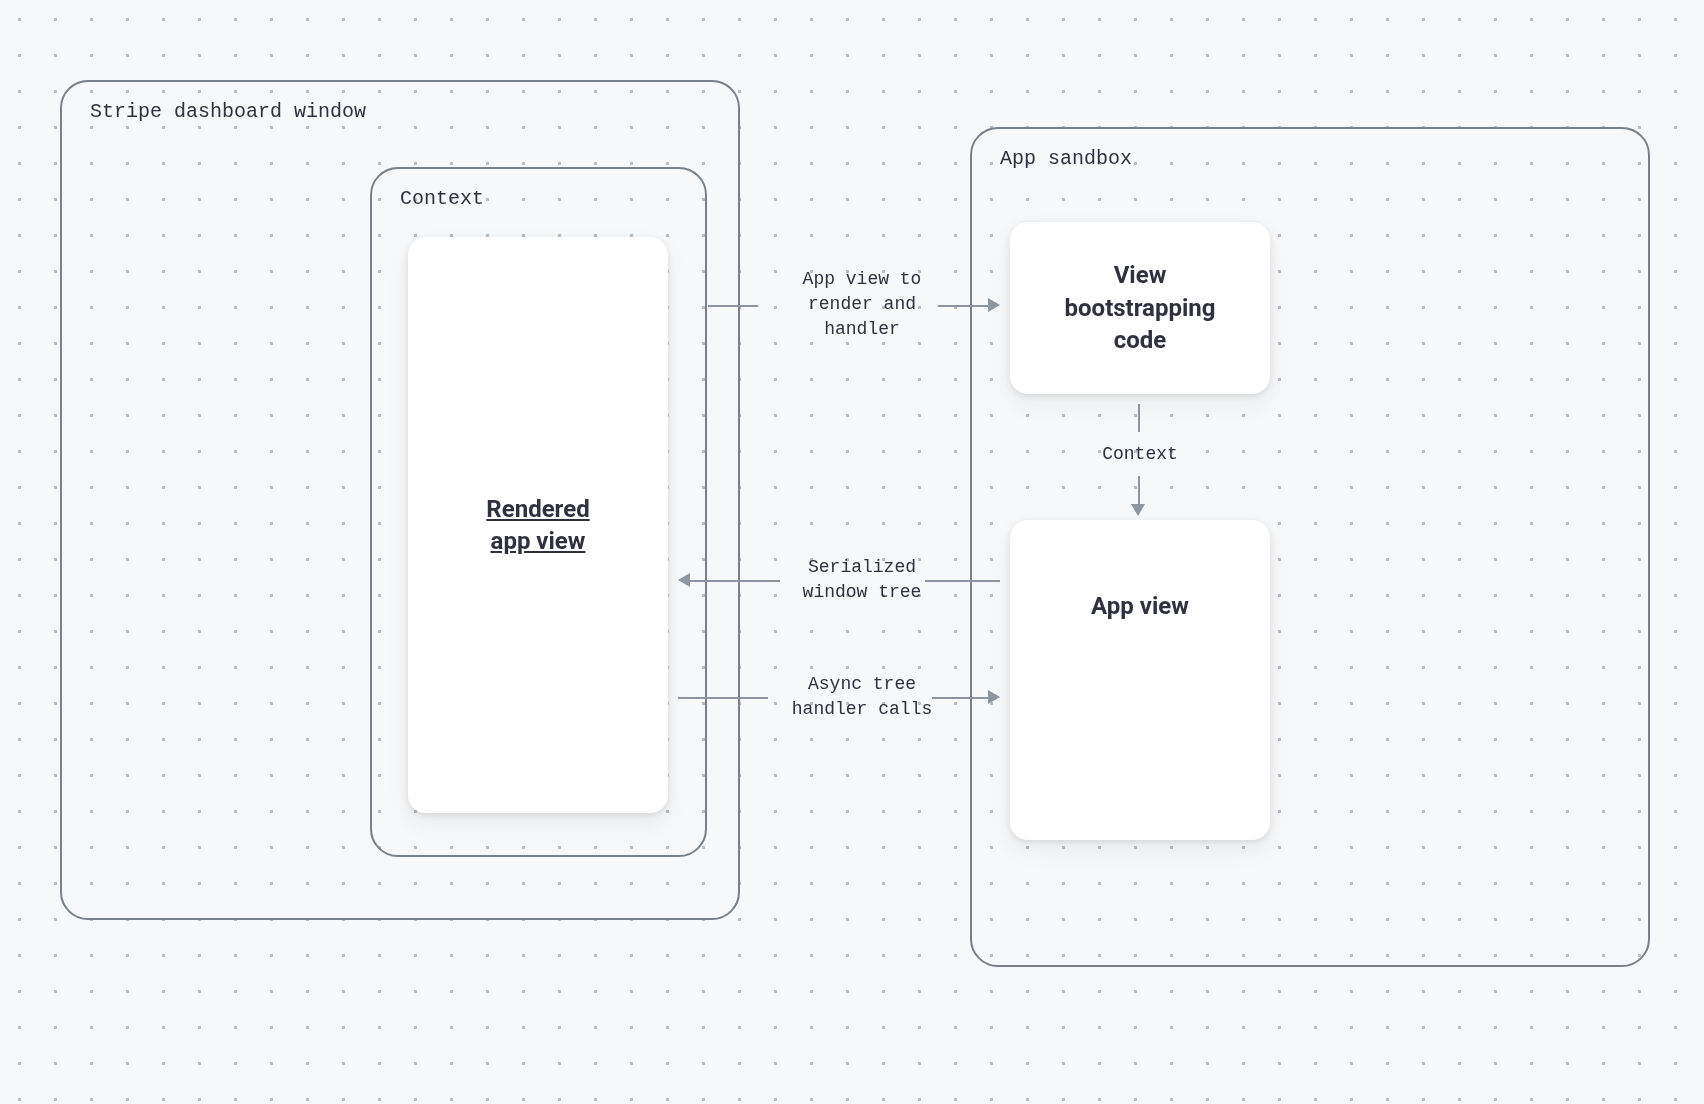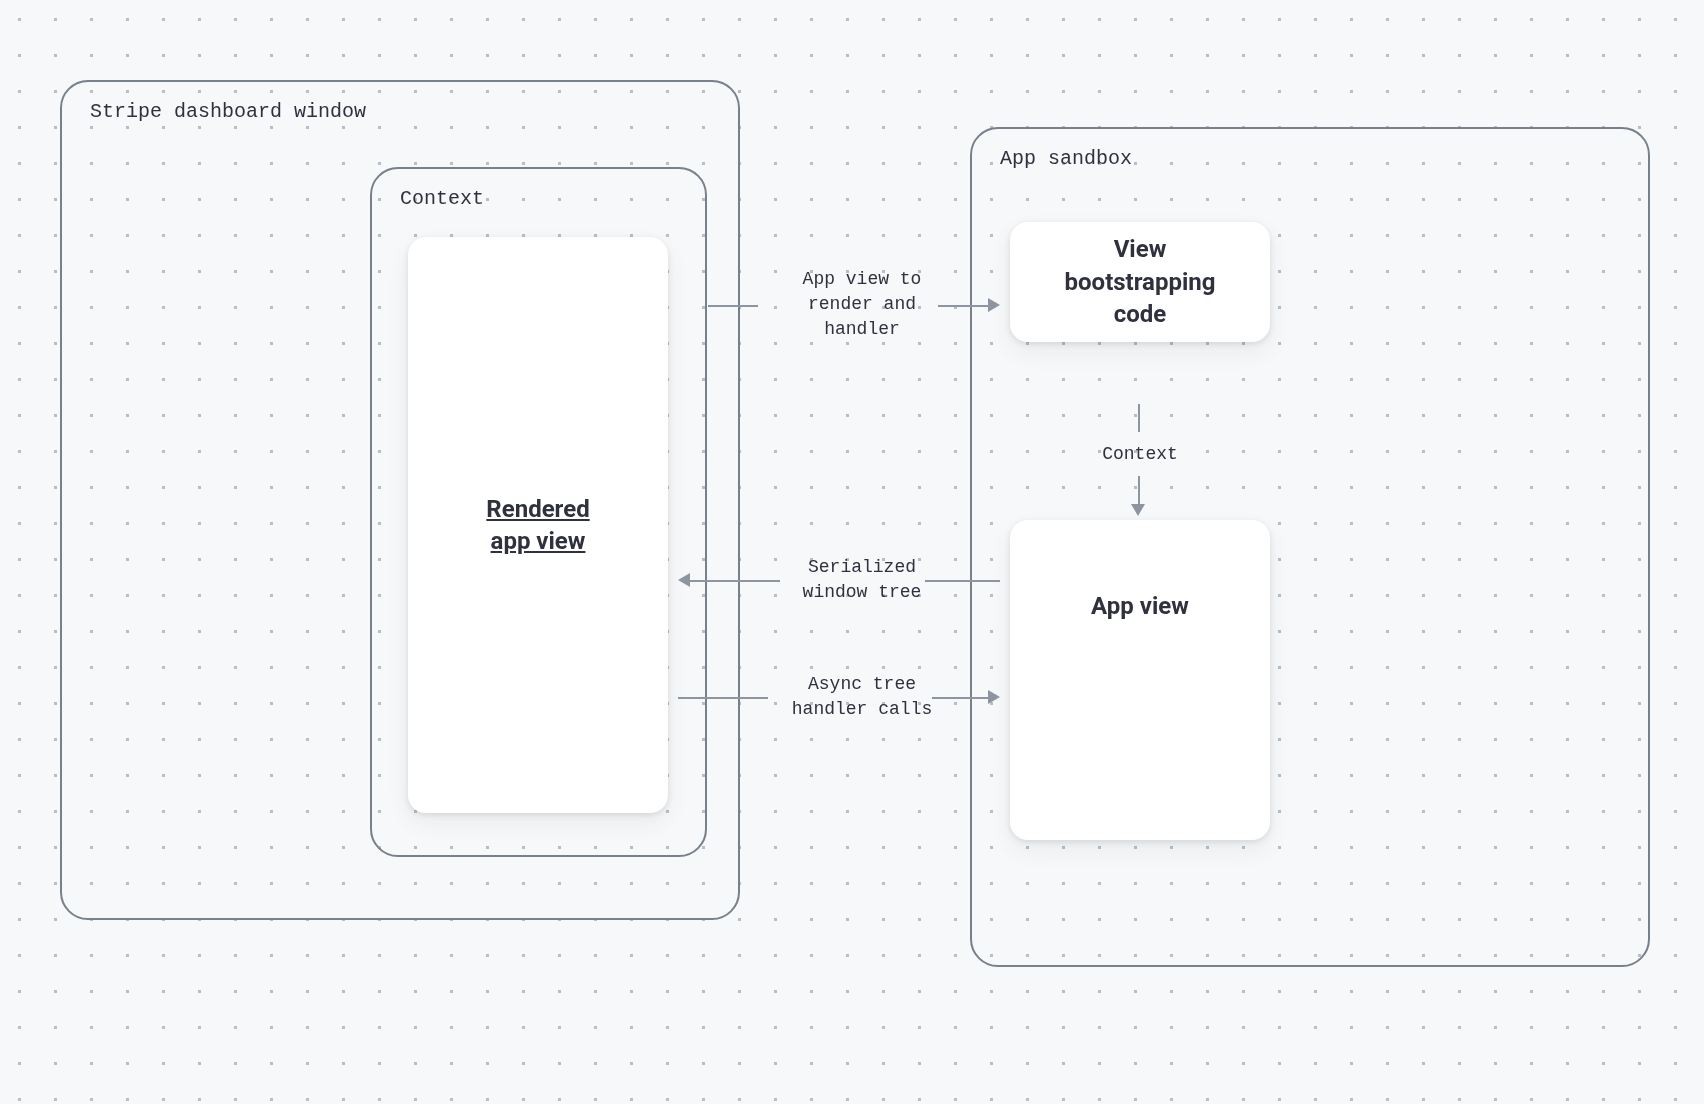--- a/index.html
+++ b/index.html
@@ -106,21 +106,21 @@
 
 <div class="card" style="left:408px;top:237px;width:260px;height:576px;text-decoration:underline;">
   <div class="card-title" style="white-space:pre-line;">Rendered
 app view</div>
 </div>
 
 <div class="container" style="left:970px;top:80px;width:680px;height:840px;margin-top:47px;">
   <div class="container-title mono">App sandbox</div>
 </div>
 
-<div class="card" style="left:1010px;top:222px;width:260px;height:120px;">
+<div class="card" style="left:1010px;top:222px;width:260px;height:172px;">
   <div class="card-title" style="white-space:pre-line;">View
 bootstrapping
 code</div>
 </div>
 
 <div class="card tall" style="left:1010px;top:520px;width:260px;height:320px;">
   <div class="card-title">App view</div>
 </div>
 
 <div class="arrow-line" style="left:708px;top:305px;width:50px;"></div>

